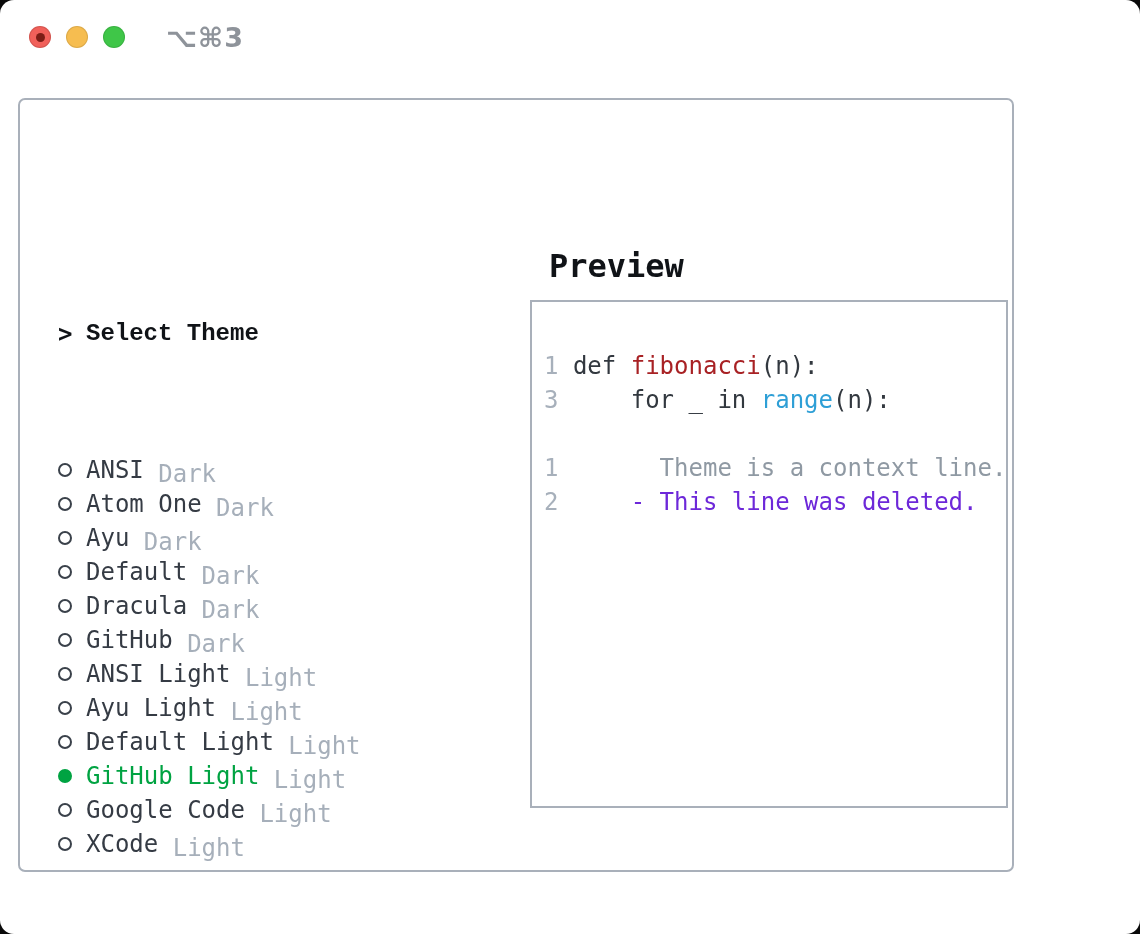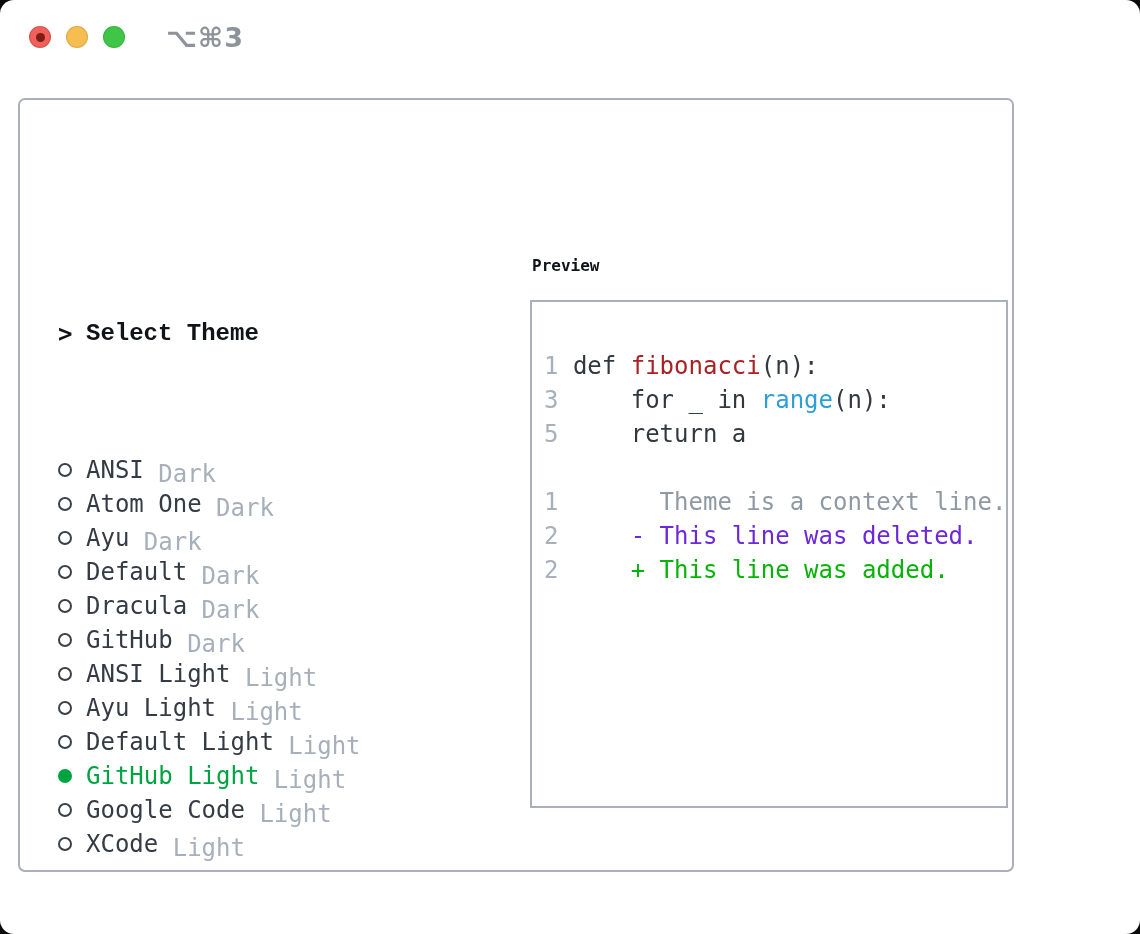--- a/index.html
+++ b/index.html
@@ -53,22 +53,22 @@
   }
   .mk .circle.on { border-color: var(--sel-green); background: var(--sel-green); }
   .mk .prompt { position: absolute; left: 0; top: 0; line-height: 34px; font-weight: bold; color: #101317; }
   .t-bold { font-weight: bold; color: #101317; font-family: Liberation Mono, monospace; }
   .t-name { color: #353b44; }
   .t-name.sel { color: var(--sel-green); }
   .t-suffix { color: #a6afba; margin-top: 8px; }
 
   
   .preview-header {
-    position: absolute; left: 512px; top: 152px;
-    font-size: 16px; font-weight: bold; color: #101317; line-height: 28px;
+    position: absolute; left: 529px; top: 152px;
+    font-size: 32px; font-weight: bold; color: #101317; line-height: 28px;
   }
   .preview-box {
     position: absolute; left: 510px; top: 200px; width: 478px; height: 508px;
     border: 2px solid #a9b0ba; background: #ffffff;
     padding: 47px 0 0 12px; overflow: hidden;
   }
   .code-line { font-size: 24px; line-height: 34px; white-space: pre; }
   .c-num    { color: #a7b0bb; }
   .c-pln    { color: #32383f; }
   .c-fn     { color: #a82124; }
@@ -111,23 +111,21 @@
         
         
       </div>
 
       <div class="preview-header">Preview</div>
 
       <div class="preview-box">
         <div id="preview-code">
             <div class="code-line"><span class="c-num">1 </span><span class="c-pln">def </span><span class="c-fn">fibonacci</span><span class="c-pln">(n):</span></div>
             <div class="code-line"><span class="c-num">3 </span><span class="c-pln">    for _ in </span><span class="c-call">range</span><span class="c-pln">(n):</span></div>
-            <div class="code-line"><span class="c-num">5 </span><span class="c-pln">    return a</span></div>
             <div class="code-line">&nbsp;</div>
             <div class="code-line"><span class="c-num">1 </span><span class="c-ctx">      Theme is a context line.</span></div>
             <div class="code-line"><span class="c-num">2 </span><span class="c-del">    - This line was deleted.</span></div>
-            <div class="code-line"><span class="c-num">2 </span><span class="c-add">    + This line was added.</span></div>
           </div>
       </div>
 
     </div>
   </div>
 </div>
 
 </body></html>

